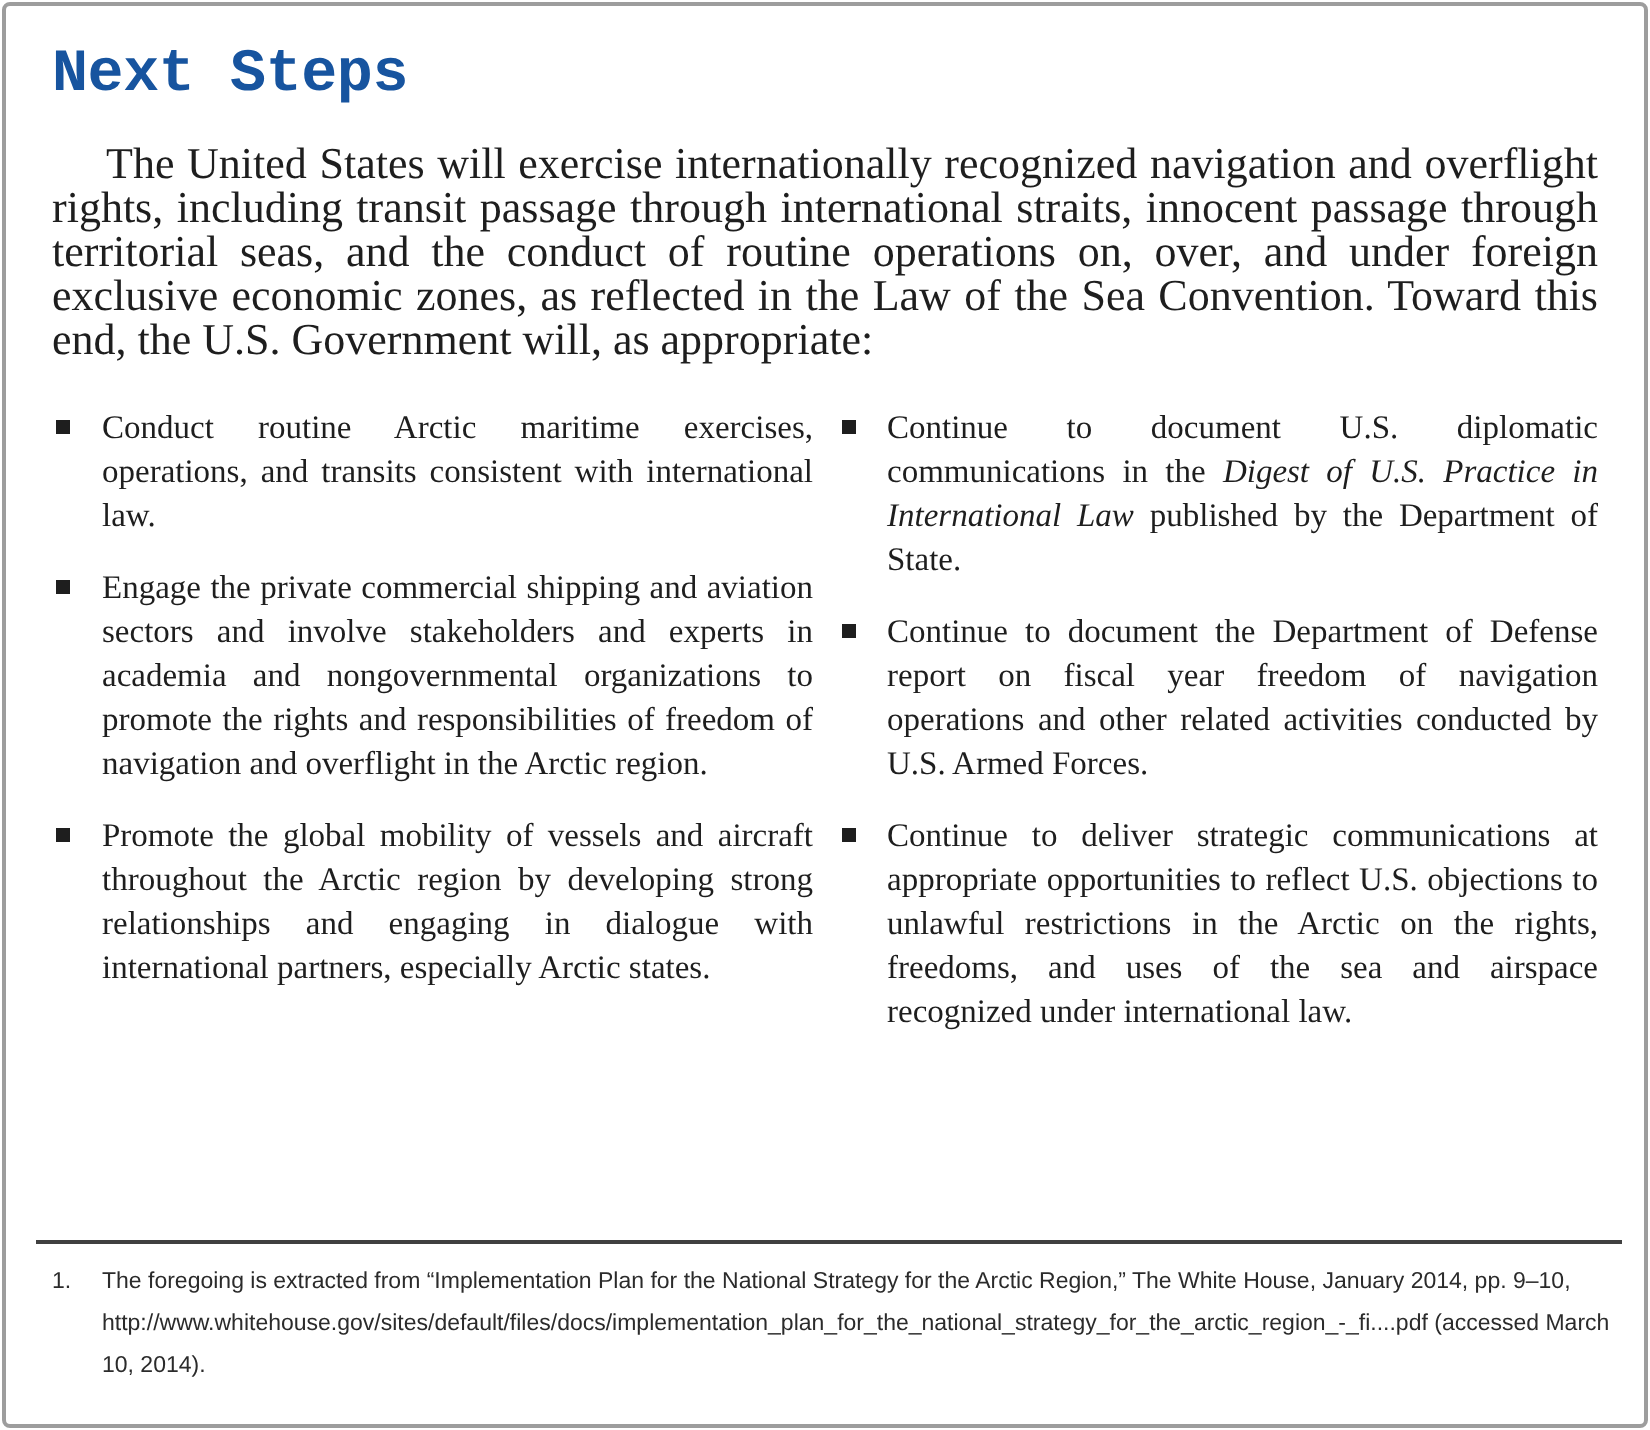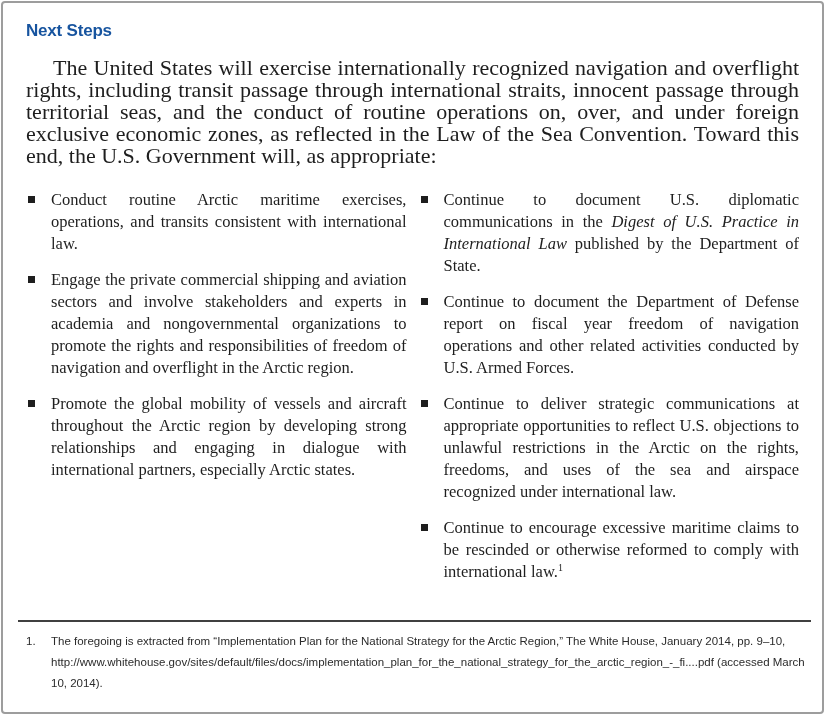--- a/index.html
+++ b/index.html
@@ -17,23 +17,23 @@
     border-radius: 4px;
     background: #ffffff;
     box-sizing: border-box;
     padding: 14px 22px 12px 22px;
     display: flex;
     flex-direction: column;
     font-family: "Liberation Serif", serif;
     color: #1e1e1e;
   }
   .doc-title {
-    font-family: Liberation Sans, sans-serif;
+    font-family: Liberation Mono, monospace;
     font-weight: 700;
-    font-size: 17px;
+    font-size: 30px;
     letter-spacing: -0.2px;
     color: #17549f;
     margin: 4px 0 16px 1px;
   }
   .intro {
     font-size: 22px;
     line-height: 22px;
     text-align: justify;
     text-indent: 27px;
     margin: 0 1px 20px 1px;
@@ -129,23 +129,20 @@
       </div>
 
       <div class="bullet-item">
         <span class="sq"></span><span>Continue to document the Department of Defense report on fiscal year freedom of navigation operations and other related activities conducted by U.S. Armed Forces.</span>
       </div>
 
       <div class="bullet-item">
         <span class="sq"></span><span>Continue to deliver strategic communications at appropriate opportunities to reflect U.S. objections to unlawful restrictions in the Arctic on the rights, freedoms, and uses of the sea and airspace recognized under international law.</span>
       </div>
 
-      <div class="bullet-item">
-        <span class="sq"></span><span>Continue to encourage excessive maritime claims to be rescinded or otherwise reformed to comply with international law.</span><sup>1</sup>
-      </div>
 
     </div>
 
   </div>
 
   <div class="footnote-area">
     <div class="footnote">
       <span class="fn-num">1.</span>
       <span class="fn-text">The foregoing is extracted from “Implementation Plan for the National Strategy for the Arctic Region,” The White House, January 2014, pp. 9–10, http://www.whitehouse.gov/sites/default/files/docs/implementation_plan_for_the_national_strategy_for_the_arctic_region_-_fi....pdf (accessed March 10, 2014).</span>
     </div>

